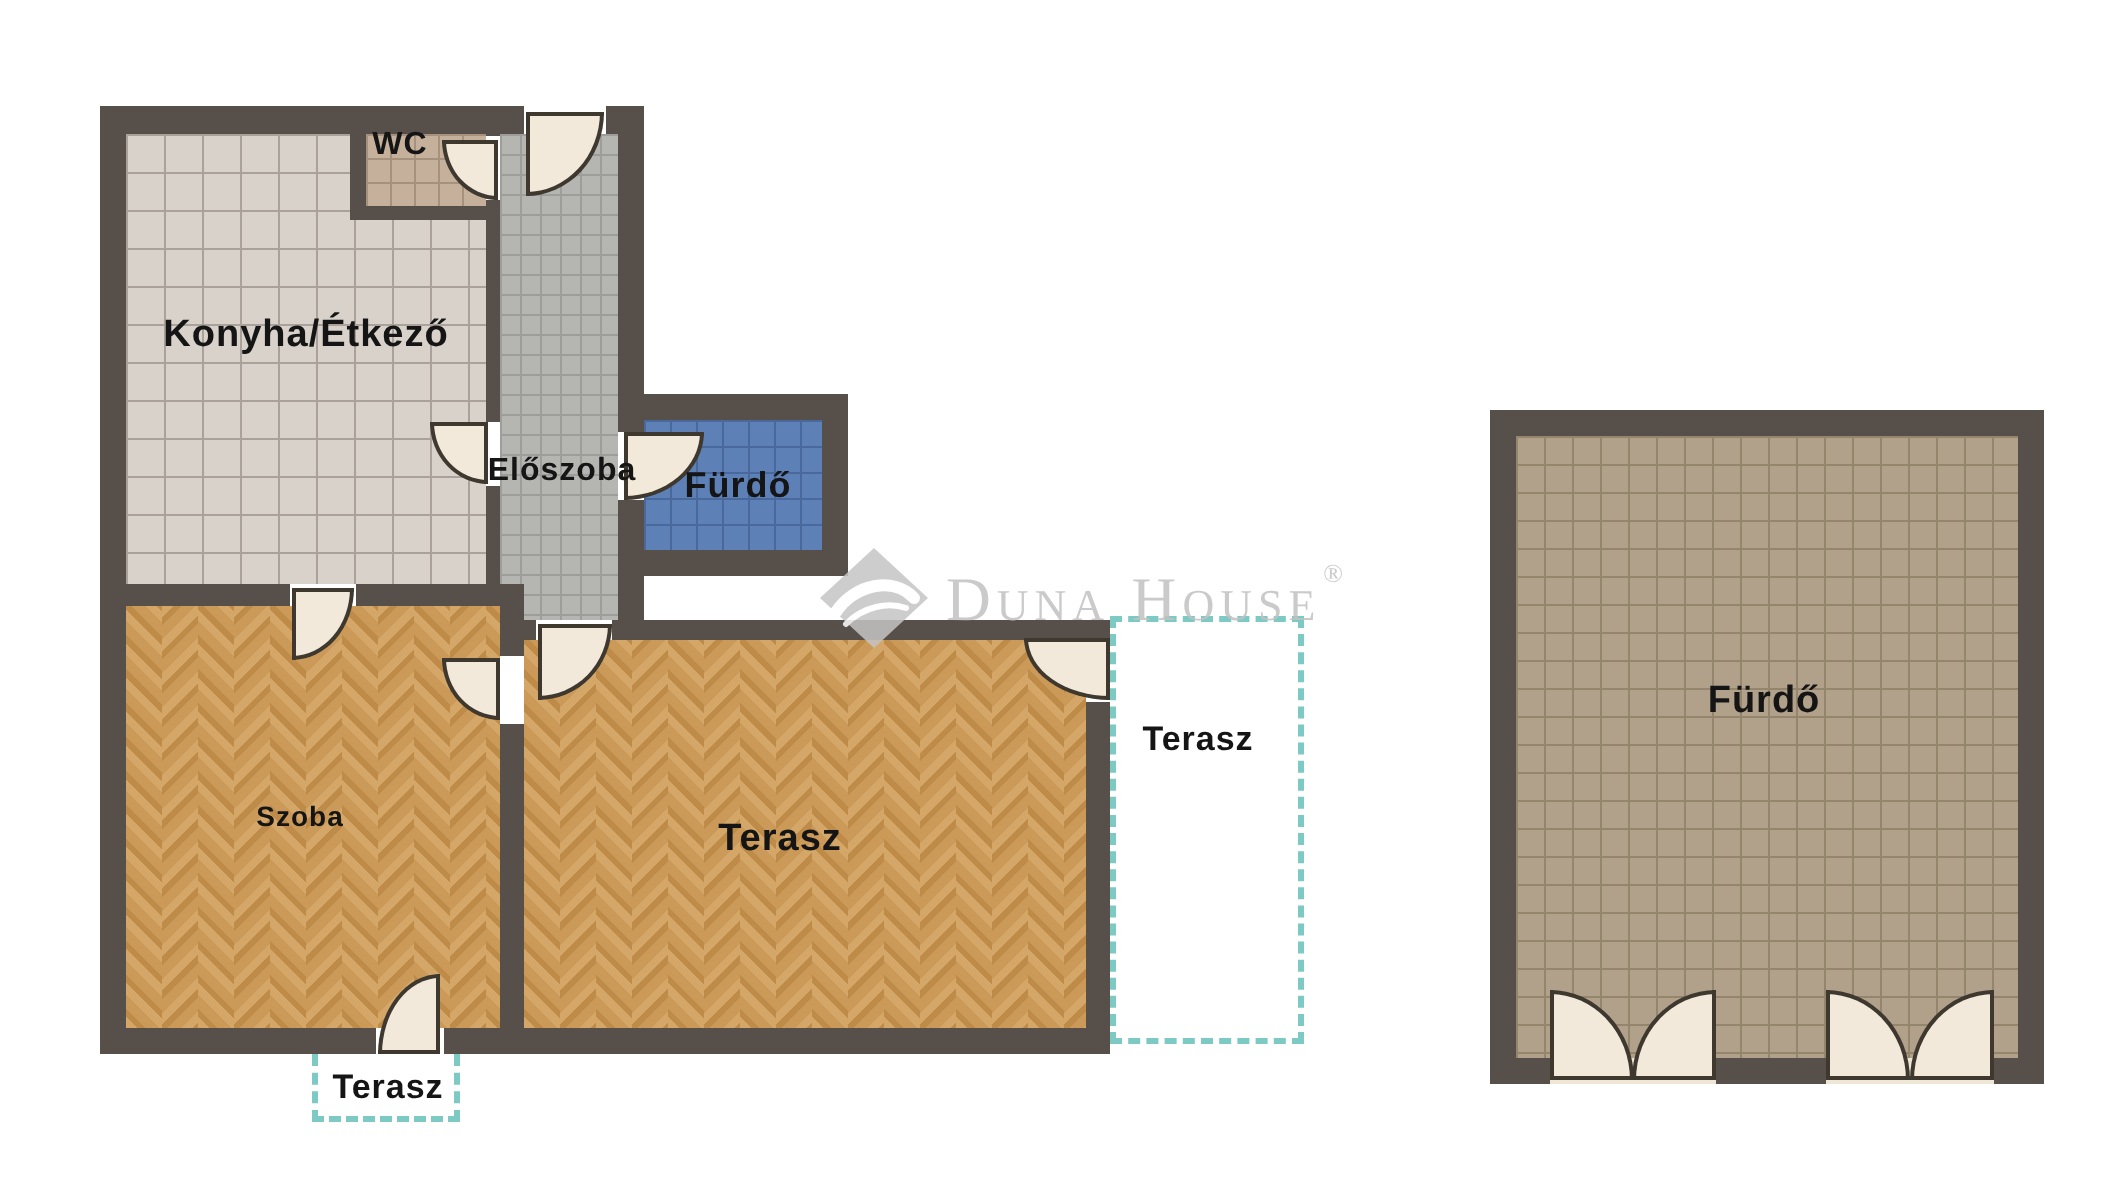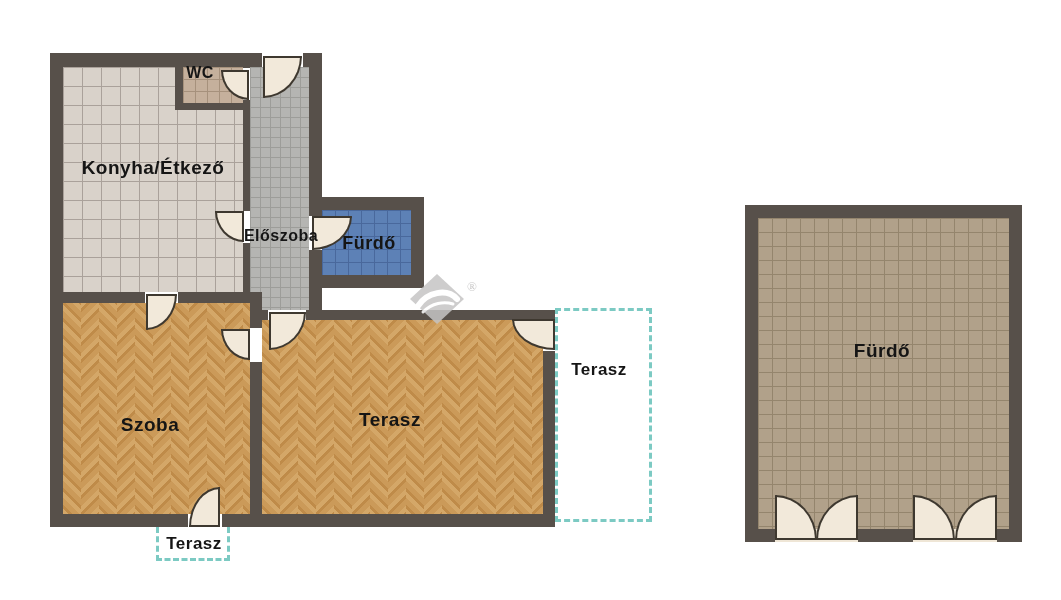--- a/index.html
+++ b/index.html
@@ -132,28 +132,29 @@
 
   <div class="door" style="left:775px;top:495px;width:42px;height:45px;border-radius:0 100% 0 0;"></div>
   <div class="door" style="left:816px;top:495px;width:42px;height:45px;border-radius:100% 0 0 0;"></div>
   <div class="door" style="left:913px;top:495px;width:42px;height:45px;border-radius:0 100% 0 0;"></div>
   <div class="door" style="left:955px;top:495px;width:42px;height:45px;border-radius:100% 0 0 0;"></div>
 
   <div class="room-label" style="left:153px;top:168px;font-size:19px;">Konyha/Étkező</div>
   <div class="room-label" style="left:200px;top:73px;font-size:16px;">WC</div>
   <div class="room-label" style="left:281px;top:236px;font-size:16px;">Előszoba</div>
   <div class="room-label" style="left:369px;top:243px;font-size:18px;">Fürdő</div>
-  <div class="room-label" style="left:150px;top:425px;font-size:19px;">Szoba</div>
+  <div class="room-label" style="left:150px;top:408px;font-size:14px;">Szoba</div>
   <div class="room-label" style="left:390px;top:420px;font-size:19px;">Terasz</div>
   <div class="room-label" style="left:599px;top:370px;font-size:17px;">Terasz</div>
   <div class="room-label" style="left:194px;top:544px;font-size:17px;">Terasz</div>
   <div class="room-label" style="left:882px;top:351px;font-size:19px;">Fürdő</div>
 
   <div class="watermark" style="left:408px;top:272px;">
     <svg width="58" height="54" viewBox="0 0 58 54" style="flex:0 0 auto;">
       <polygon points="29,2 56,27 29,52 2,27" fill="#c6c5c5"></polygon>
       <path d="M10,34 C19,20 39,16 49,27" stroke="#ffffff" stroke-width="6" fill="none" stroke-linecap="round"></path>
       <path d="M15,40 C24,31 36,29 45,32" stroke="#ffffff" stroke-width="3" fill="none" stroke-linecap="round"></path>
     </svg>
+    <span class="wm-text" style="margin-left:7px;">Duna House</span>
     <span class="wm-reg">®</span>
   </div>
 
 </div>
 
 </body></html>

